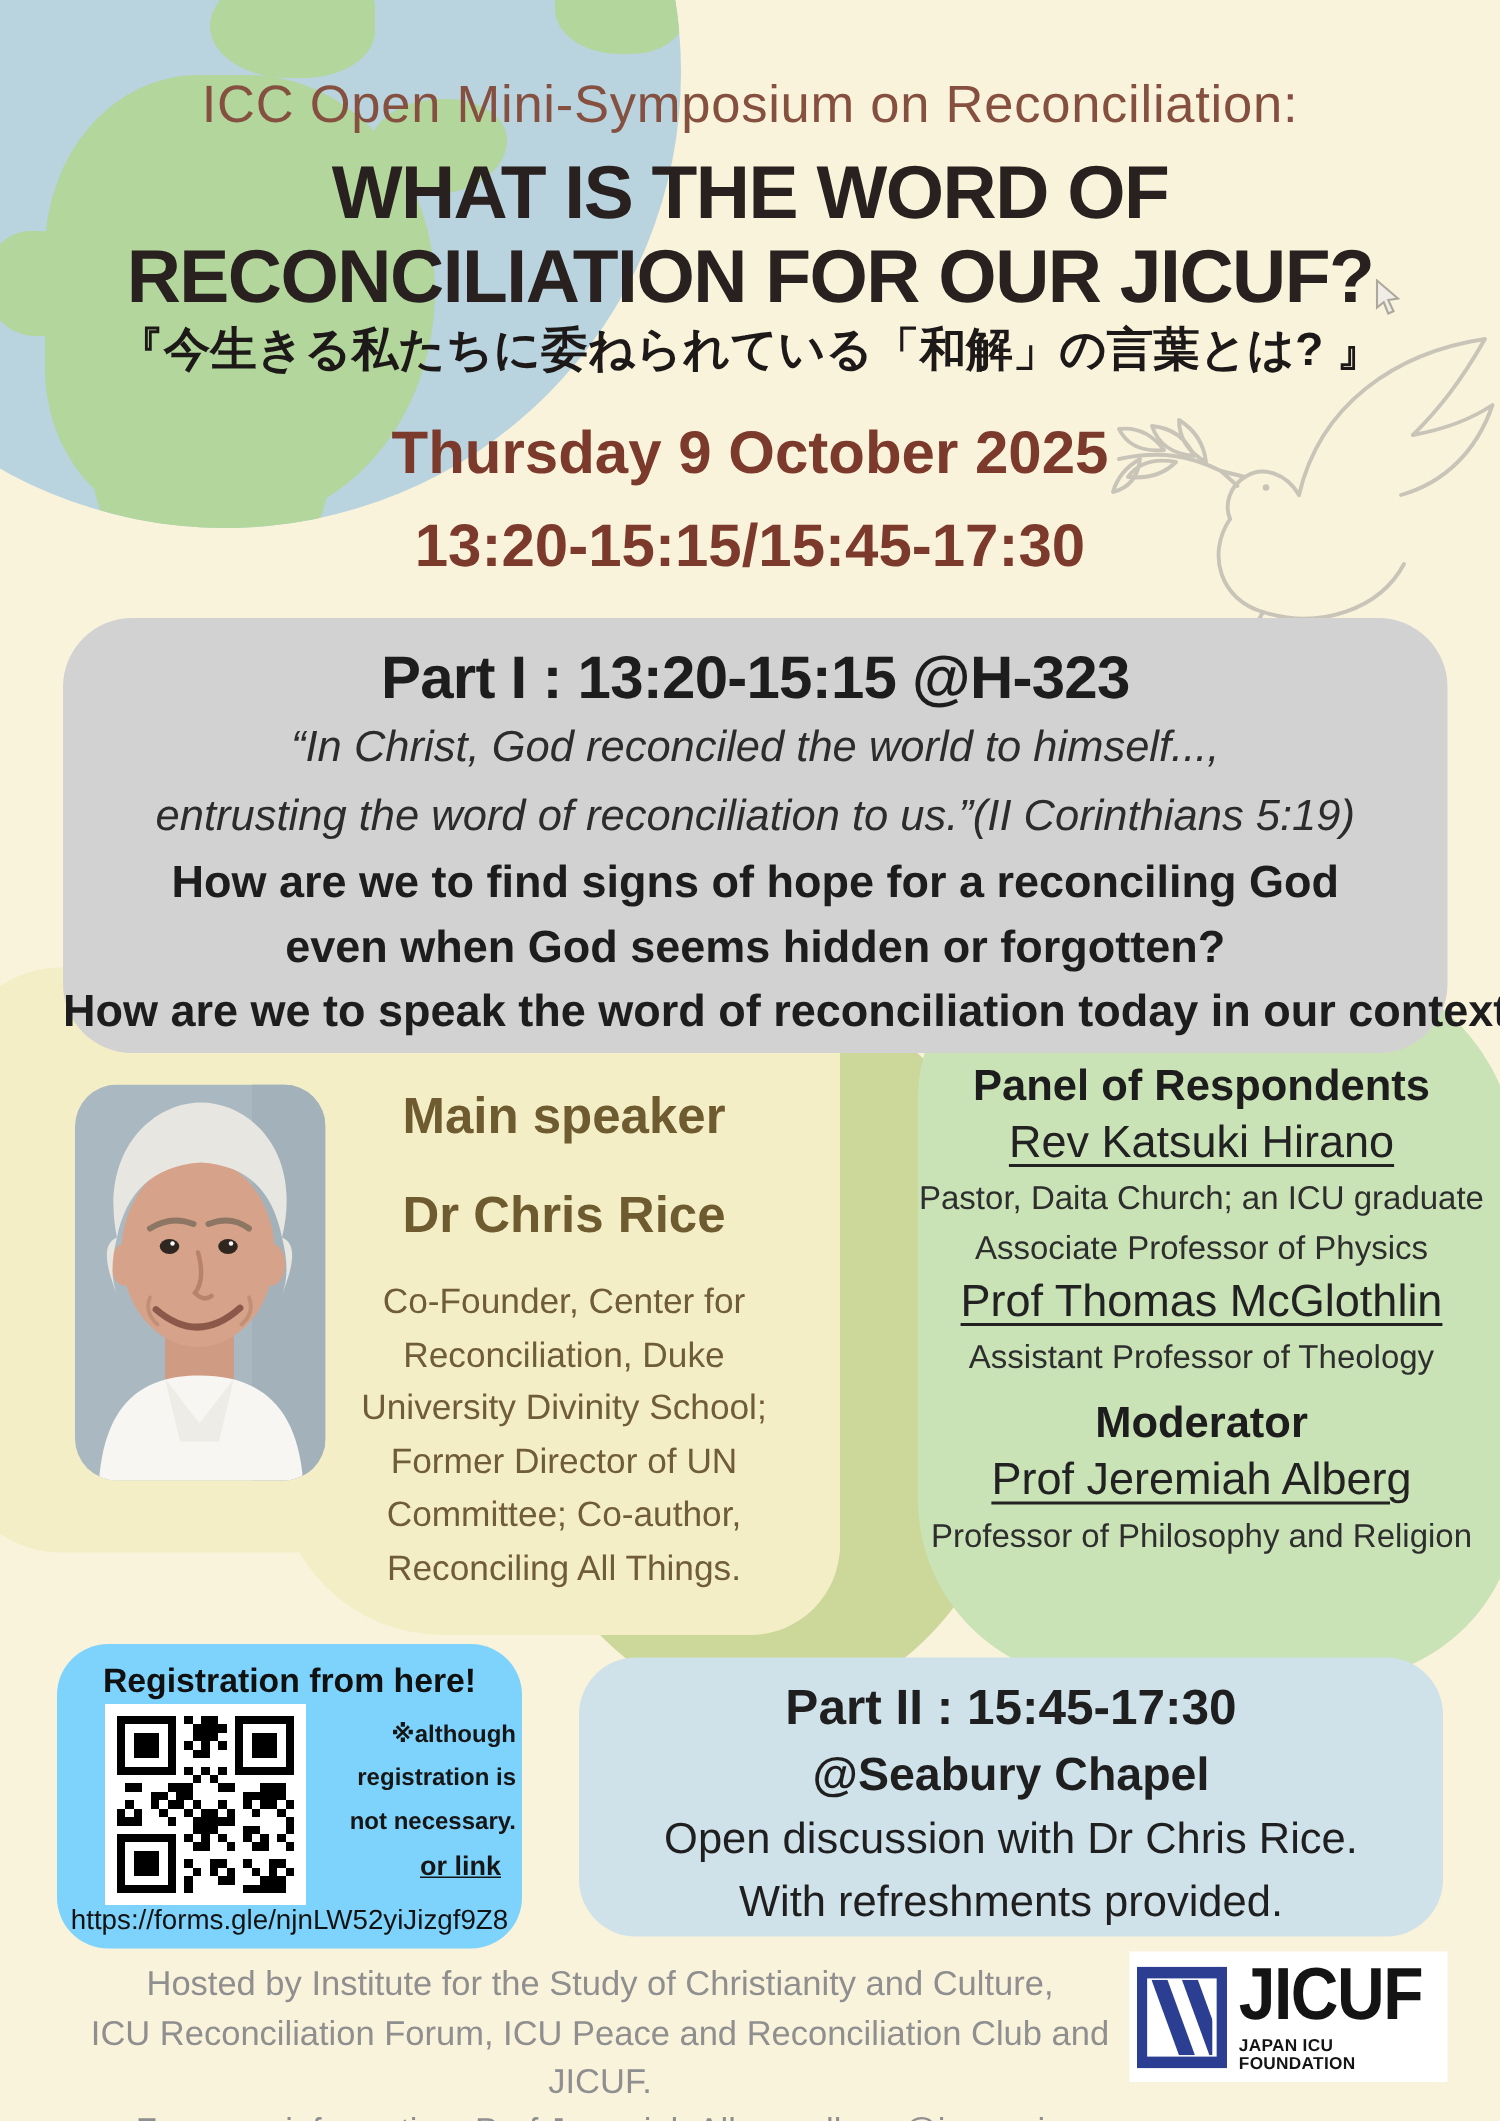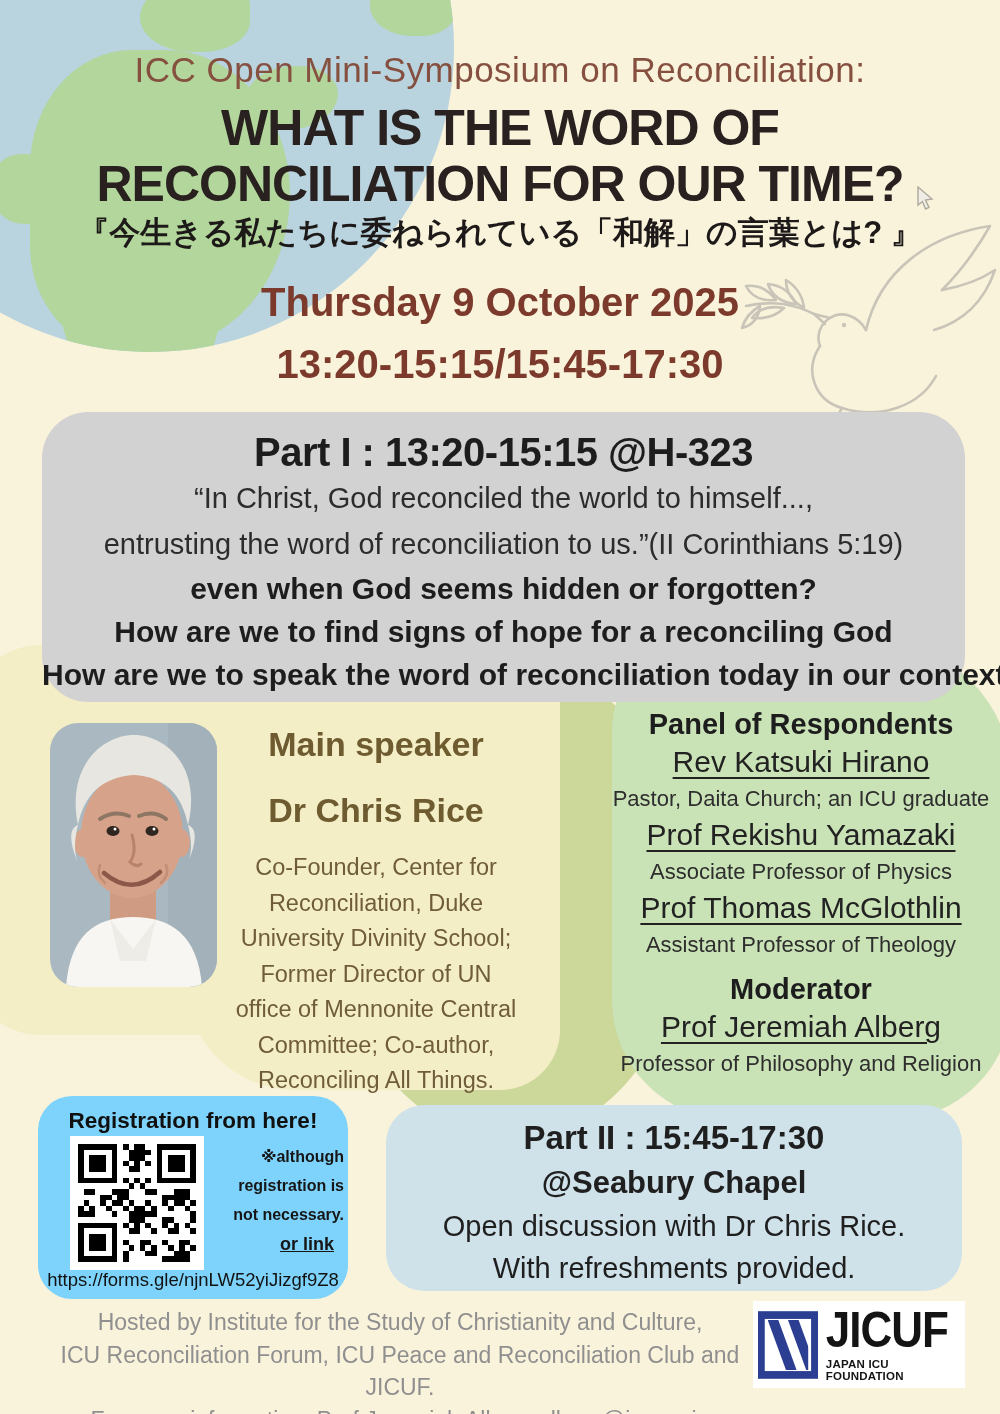--- a/index.html
+++ b/index.html
@@ -20,21 +20,21 @@
   
   #kicker{left:0;top:50px;width:1000px;font-size:35px;color:#85503f;letter-spacing:.5px;}
   #headline{left:0;top:100px;width:1000px;font-weight:700;font-size:50px;line-height:56px;letter-spacing:-1px;color:#28211f;}
   #title-jp{left:0;top:212px;width:1000px;font-weight:700;font-size:31px;color:#1d1918;}
   #date-line{left:0;top:280px;width:1000px;font-weight:700;font-size:40px;color:#7b3a2b;}
   #time-line{left:0;top:342px;width:1000px;font-weight:700;font-size:40px;color:#7b3a2b;}
 
   
   #part1-box{left:42px;top:412px;width:923px;height:290px;background:#d2d2d2;border-radius:46px;color:#1d1d1d;}
   #part1-heading{padding-top:18px;font-size:40px;font-weight:700;letter-spacing:-.5px;}
-  .quote-line{font-size:29px;line-height:46px;font-weight:500;color:#2c2c2c;}
+  .quote-line{font-size:29px;font-style:italic;line-height:46px;font-weight:500;color:#2c2c2c;}
   .question-line{font-size:30px;font-weight:700;line-height:43px;white-space:nowrap;}
 
   
   #speaker-photo{left:50px;top:723px;width:167px;height:264px;}
   #speaker-col{left:218px;top:720px;width:316px;}
   .speaker-heading{font-size:34px;font-weight:700;color:#6e5b30;line-height:48px;}
   #speaker-heading2{margin-top:18px;}
   #speaker-bio{margin-top:16px;font-size:23.5px;font-weight:500;color:#6f5c39;line-height:35.5px;}
 
   
@@ -104,32 +104,32 @@
   </svg>
 
   <div class="abs" id="olive-blob"></div>
   <div class="abs" id="green-blob"></div>
   <div class="abs" id="yellow-blob-a"></div>
   <div class="abs" id="yellow-blob-b"></div>
 
   <div class="abs ctr" id="kicker">ICC Open Mini-Symposium on Reconciliation:</div>
   <div class="abs ctr" id="headline">
     <div>WHAT IS THE WORD OF</div>
-    <div>RECONCILIATION FOR OUR TIME?</div>
+    <div>RECONCILIATION FOR OUR JICUF?</div>
   </div>
   <div class="abs ctr" id="title-jp">『今生きる私たちに委ねられている「和解」の言葉とは? 』</div>
   <div class="abs ctr" id="date-line">Thursday 9 October 2025</div>
   <div class="abs ctr" id="time-line">13:20-15:15/15:45-17:30</div>
 
   <div class="abs ctr" id="part1-box">
     <div id="part1-heading">Part I : 13:20-15:15 @H-323</div>
     <div class="quote-line">“In Christ, God reconciled the world to himself...,</div>
     <div class="quote-line">entrusting the word of reconciliation to us.”(II Corinthians 5:19)</div>
+    <div class="question-line">How are we to find signs of hope for a reconciling God</div>
     <div class="question-line">even when God seems hidden or forgotten?</div>
-    <div class="question-line">How are we to find signs of hope for a reconciling God</div>
     <div class="question-line">How are we to speak the word of reconciliation today in our context?</div>
   </div>
 
   <svg class="abs" id="speaker-photo" viewBox="0 0 167 264">
     <defs>
         <clipPath id="pc">
           <rect x="0" y="0" width="167" height="264" rx="28"></rect>
         </clipPath>
       </defs>
     <g clip-path="url(#pc)">
@@ -158,31 +158,29 @@
   </svg>
 
   <div class="abs ctr" id="speaker-col">
     <div class="speaker-heading">Main speaker</div>
     <div class="speaker-heading" id="speaker-heading2">Dr Chris Rice</div>
     <div id="speaker-bio">
       <div>Co-Founder, Center for</div>
       <div>Reconciliation, Duke</div>
       <div>University Divinity School;</div>
       <div>Former Director of UN</div>
-      <div>office of Mennonite Central</div>
       <div>Committee; Co-author,</div>
       <div>Reconciling All Things.</div>
     </div>
   </div>
 
   <div class="abs ctr" id="panel-col">
     <div class="panel-heading">Panel of Respondents</div>
     <div class="panel-name">Rev Katsuki Hirano</div>
     <div class="panel-role">Pastor, Daita Church; an ICU graduate</div>
-    <div class="panel-name">Prof Rekishu Yamazaki</div>
     <div class="panel-role">Associate Professor of Physics</div>
     <div class="panel-name">Prof Thomas McGlothlin</div>
     <div class="panel-role">Assistant Professor of Theology</div>
     <div class="panel-heading" id="moderator-heading">Moderator</div>
     <div class="panel-name">Prof Jeremiah Alberg</div>
     <div class="panel-role">Professor of Philosophy and Religion</div>
   </div>
 
   <div class="abs" id="reg-box">
     <div id="reg-heading">Registration from here!</div>

